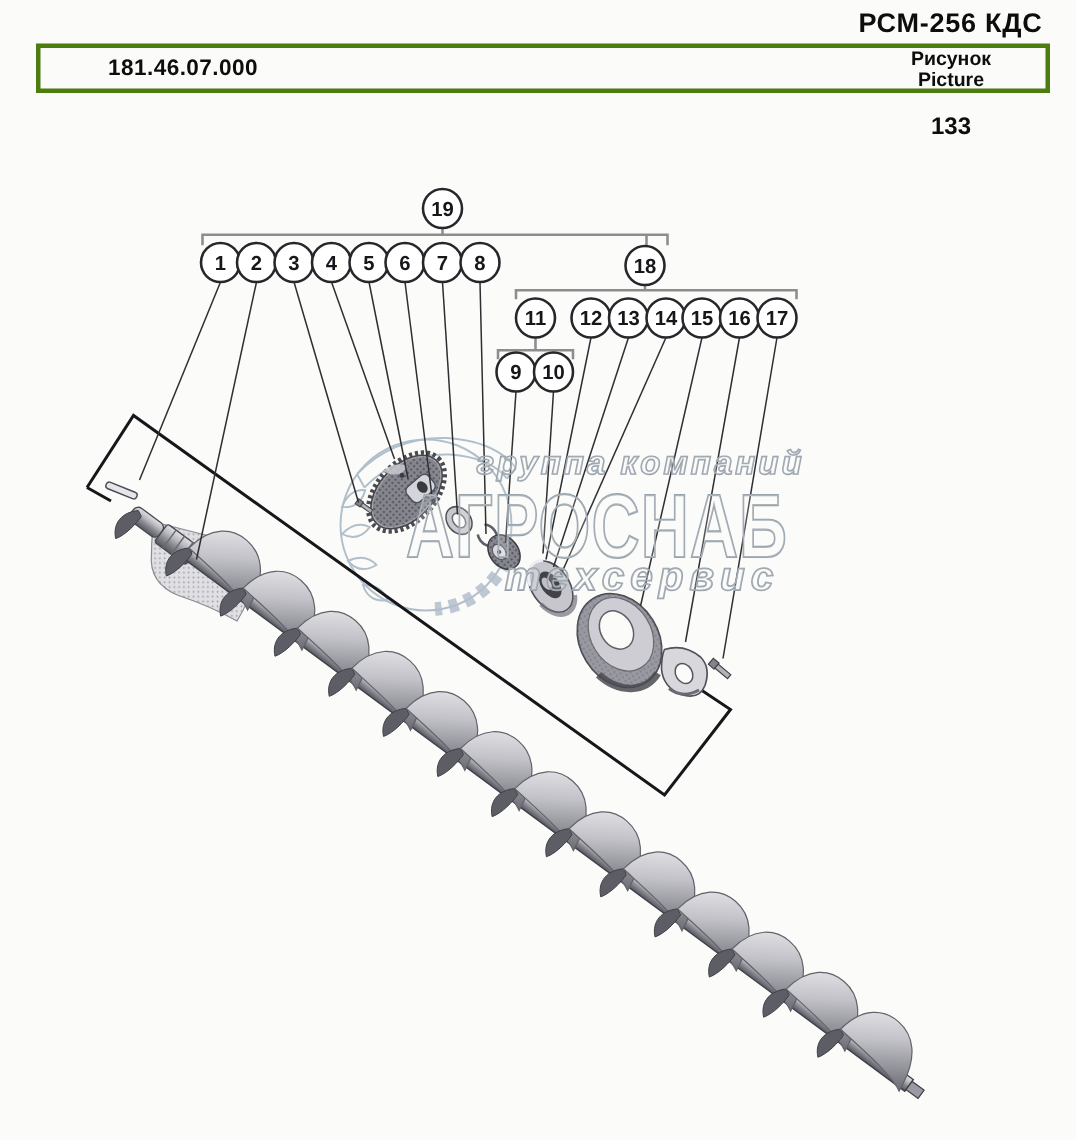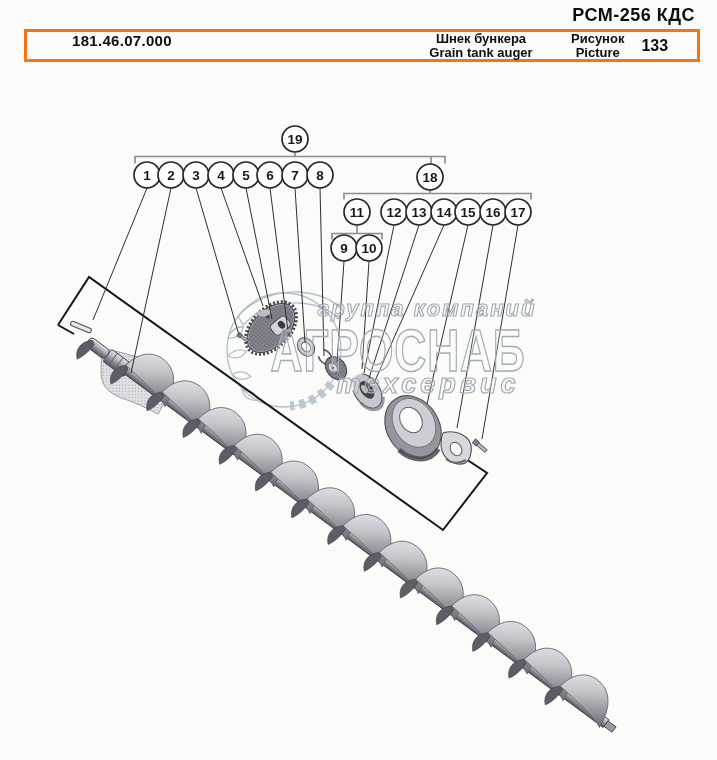--- a/index.html
+++ b/index.html
@@ -10,30 +10,30 @@
     overflow:hidden;
     font-family:"Liberation Sans",sans-serif;
     color:#111;
   }
   .model{
     position:absolute;top:5px;right:22px;
     font-size:18px;font-weight:bold;letter-spacing:.5px;color:#0d0d0d;
   }
   .tbox{
     position:absolute;left:24px;top:29px;width:676px;height:33px;
-    border:3px solid #f97316;box-sizing:border-box;
-    display:flex;
+    border:3px solid #4d7c0f;box-sizing:border-box;
+    display:flex;align-items:center;
     font-weight:bold;color:#0d0d0d;background:transparent;
   }
   .cell.pn{width:190px;text-align:center;font-size:15px;letter-spacing:.3px;}
   .cell.ttl{flex:1;text-align:center;font-size:13px;line-height:13.5px;padding-left:48px;}
   .cell.fig{
     position:absolute;right:0;top:0;height:100%;width:230px;
     display:flex;align-items:center;justify-content:flex-start;
-    padding-left:104px;gap:17px;box-sizing:border-box;
+    padding-left:104px;gap:17px;box-sizing:border-box;flex-direction:column;
   }
   .figlbl{font-size:13px;line-height:13.5px;text-align:center;}
   .fignum{font-size:16px;}
   svg.diagram{position:absolute;left:0;top:0;}
   .cn{font:bold 13.5px "Liberation Sans",sans-serif;fill:#17171b;text-anchor:middle;}
   .callout-circle{fill:#ffffff;stroke:#26262b;stroke-width:1.7;}
   .leader{stroke:#2e2e33;stroke-width:1;fill:none;}
   .bracket{stroke:#8d8d8d;stroke-width:1.7;fill:none;}
   .wm{fill:rgba(255,255,255,.18);stroke:#98a1ab;paint-order:stroke;
       font-family:"Liberation Sans",sans-serif;}
@@ -41,24 +41,20 @@
   .wm2{font-size:60px;font-weight:bold;letter-spacing:1px;stroke-width:1.5px;stroke:#9aa4ad;}
   .wm3{font-size:27px;font-weight:bold;font-style:italic;letter-spacing:4px;stroke-width:1.2px;}
 </style>
 </head>
 <body>
 
 <div class="model">РСМ-256 КДС</div>
 
 <div class="tbox">
   <div class="cell pn">181.46.07.000</div>
-  <div class="cell ttl">
-    <div>Шнек бункера</div>
-    <div>Grain tank auger</div>
-  </div>
   <div class="cell fig">
     <div class="figlbl">
       <div>Рисунок</div>
       <div>Picture</div>
     </div>
     <div class="fignum">133</div>
   </div>
 </div>
 
 <svg class="diagram" width="717" height="760" viewBox="0 0 717 760">

